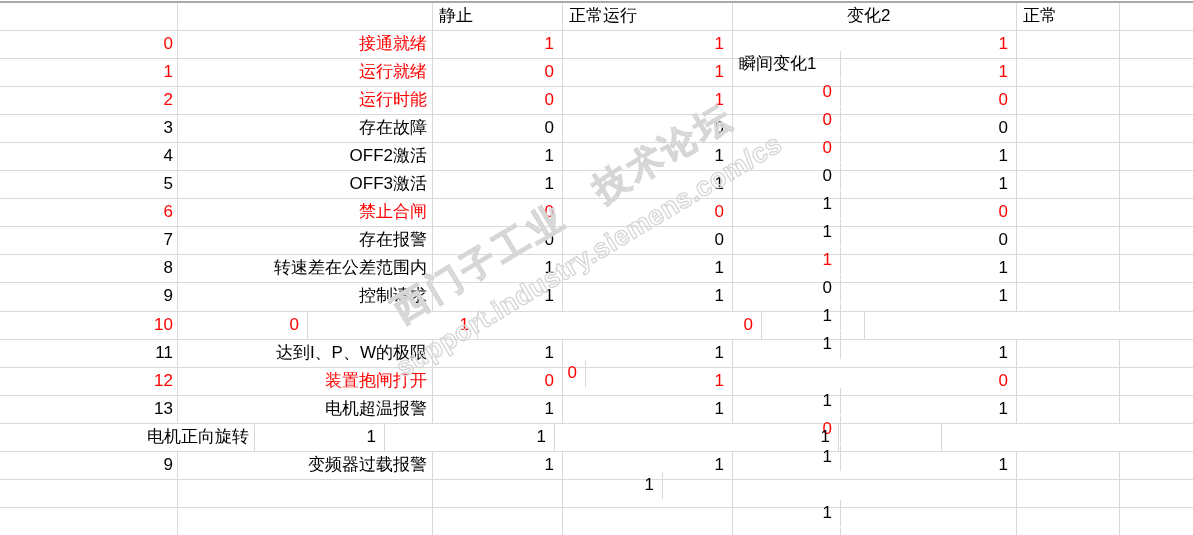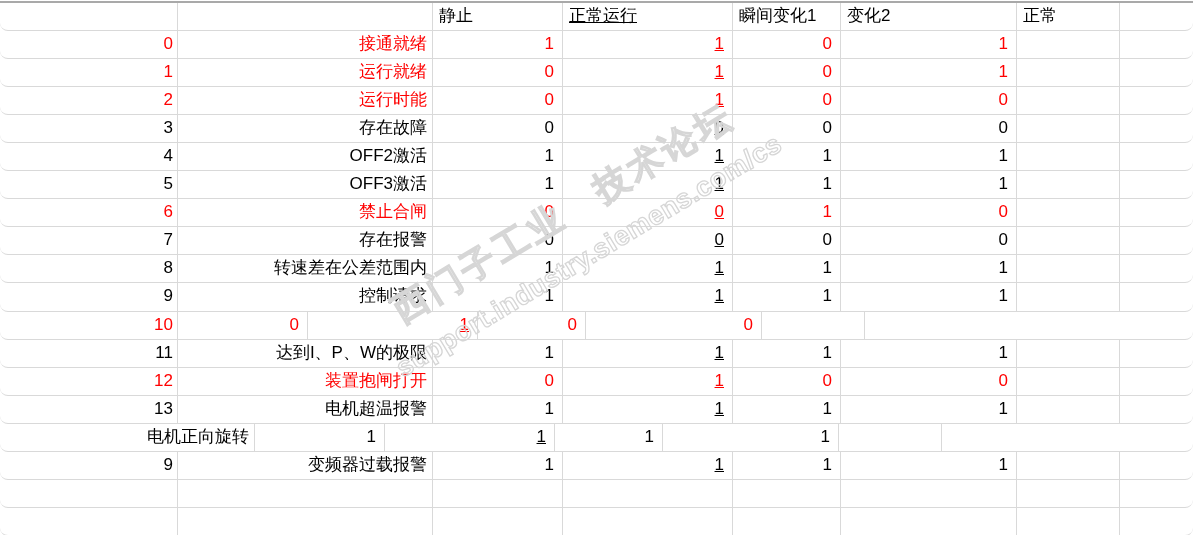--- a/index.html
+++ b/index.html
@@ -21,38 +21,37 @@
     width: 1193px;
     border-top: 2px solid #a9a9a9;
   }
 
   .row {
     display: flex;
     width: 1193px;
     height: 28.05px;
     border-bottom: 1px solid #d9d9d9;
     background: transparent;
-    border-radius: 8px;
   }
 
   .cell {
     height: 100%;
     border-right: 1px solid #d9d9d9;
     font-size: 17px;
     line-height: 26px;
     white-space: nowrap;
     overflow: hidden;
     color: #000000;
   }
 
   .ca { width: 178px; text-align: right; padding-right: 4px; }
   .cb { width: 255px; text-align: right; padding-right: 5px; }
   .cc { width: 130px; }
-  .cd { width: 170px; text-decoration: underline; }
-  .ce { width: 108px; }
+  .cd { width: 170px; }
+  .ce { width: 108px; margin-top: 48px; }
   .cf { width: 176px; }
   .cg { width: 103px; }
   .ch { width: 73px; border-right: none; }
 
   .val { text-align: right; padding-right: 8px; }
   .hdr { text-align: left; padding-left: 6px; }
 
   .row.red .cell { color: #ff0000; }
 
   .watermark {

